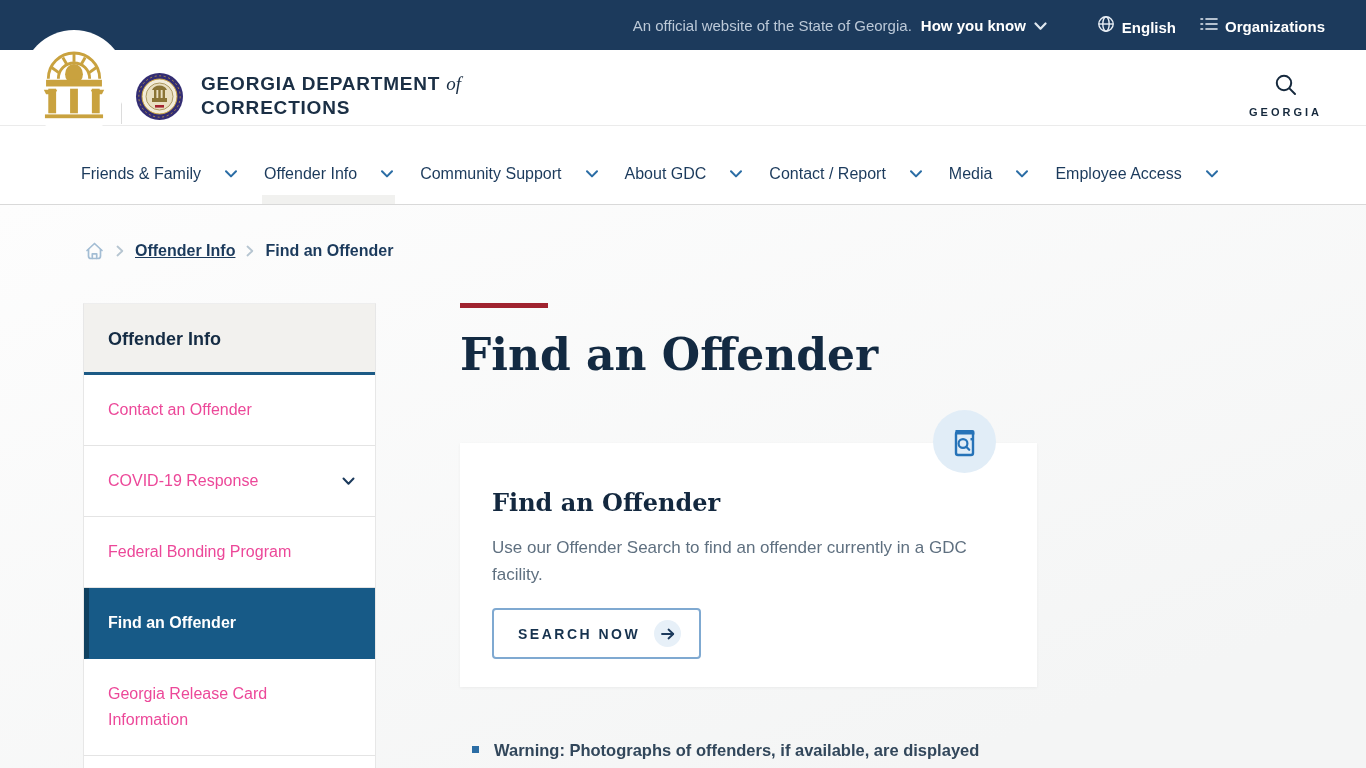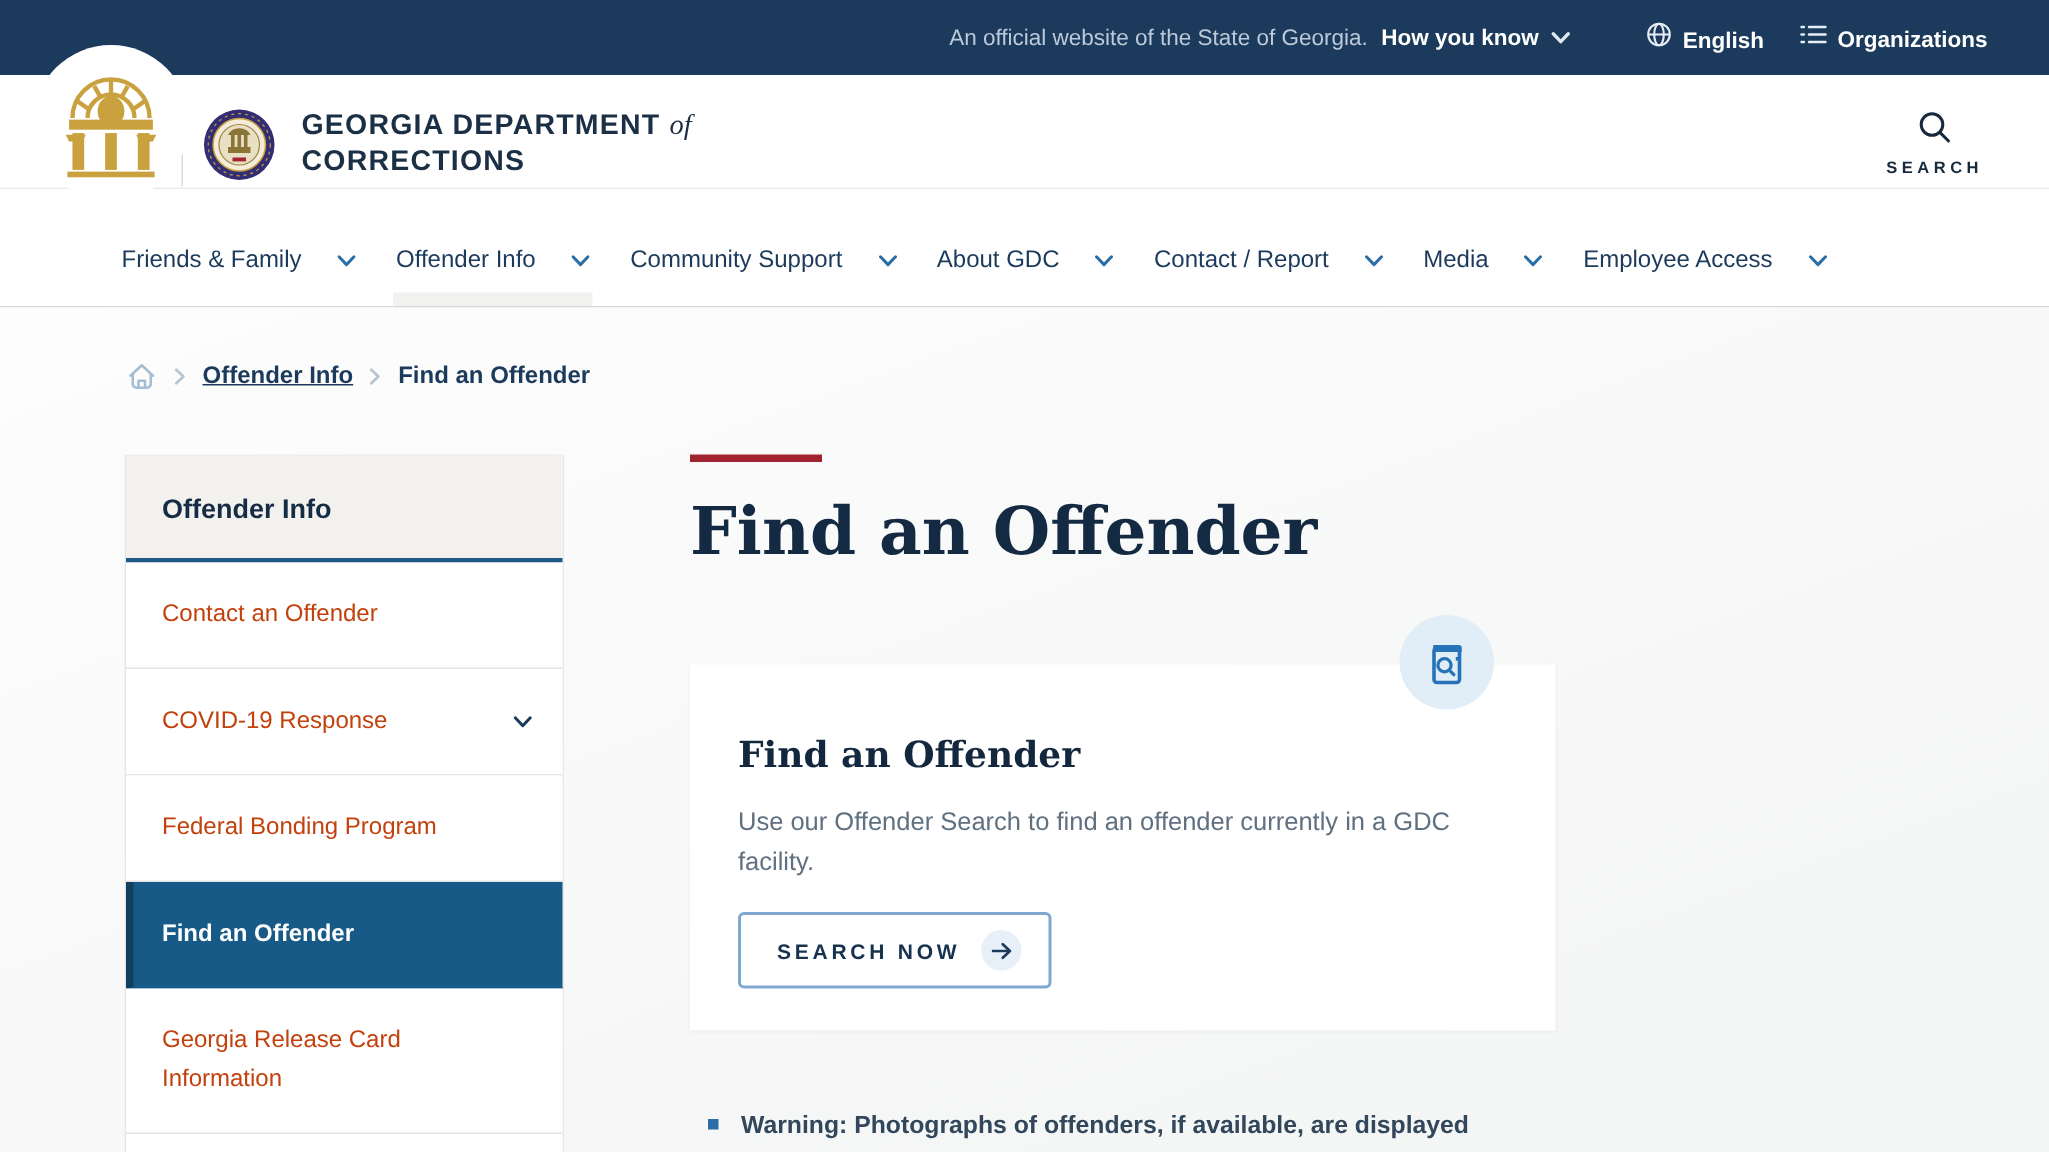--- a/index.html
+++ b/index.html
@@ -47,21 +47,21 @@
   .breadcrumb { position:absolute; left:84px; top:36px; display:flex; align-items:center; gap:11px; }
   .crumb-link { color:#1b3a5c; font-size:16px; font-weight:600; text-decoration:underline; cursor:pointer; }
   .crumb-current { color:#1b3a5c; font-size:16px; font-weight:600; }
 
   
   .sidebar { position:absolute; left:83px; top:98px; width:293px; background:#fff;
              border:1px solid #e7e7e7; border-top:1px solid #eee; }
   .sidebar-title { background:#f2f1ee; border-bottom:3px solid #1c5a85; padding:25px 24px 22px;
                    color:#152c44; font-size:18px; font-weight:700; }
   .side-item { display:flex; align-items:center; justify-content:space-between; padding:22px 20px 22px 24px;
-               border-bottom:1px solid #e4e4e4; color:#c2410c; font-size:16px; line-height:26px;
+               border-bottom:1px solid #e4e4e4; color:#ec4899; font-size:16px; line-height:26px;
                cursor:pointer; background:#fff; }
   .side-item.active { background:#175a87; color:#fff; font-weight:700; border-left:5px solid #0f405f;
                       padding-left:19px; border-bottom:1px solid #175a87; }
 
   
   .main-col { position:absolute; left:460px; top:98px; width:577px; }
   .accent-bar { position:absolute; left:0; top:0; width:88px; height:5px; background:#a0232f; }
   .page-title { position:absolute; left:0; top:26px; font-family:"DejaVu Serif", serif; font-weight:700;
                 font-size:44px; color:#132a42; white-space:nowrap; }
 
@@ -167,21 +167,21 @@
       <span class="of">of</span><br>
       <span>CORRECTIONS</span>
     </a>
     <button class="hdr-search">
       <span>
         <svg width="26" height="26" viewBox="0 0 26 26" fill="none" stroke="#16293d" stroke-width="2">
           <circle cx="11" cy="11" r="7.2"></circle>
             <line x1="16.4" y1="16.4" x2="22" y2="22" stroke-linecap="round"></line>
         </svg>
       </span>
-      <span class="lbl">SEARCH</span>
+      <span class="lbl">GEORGIA</span>
     </button>
   </div>
 
   <nav class="mainnav">
     <button class="nav-item">
       <span>Friends &amp; Family</span>
       <svg width="12" height="8" viewBox="0 0 12 8">
           <polyline points="1,1.2 6,6.4 11,1.2" fill="none" stroke="#2b6da5" stroke-width="2" stroke-linecap="round" stroke-linejoin="round"></polyline>
         </svg>
     </button>

